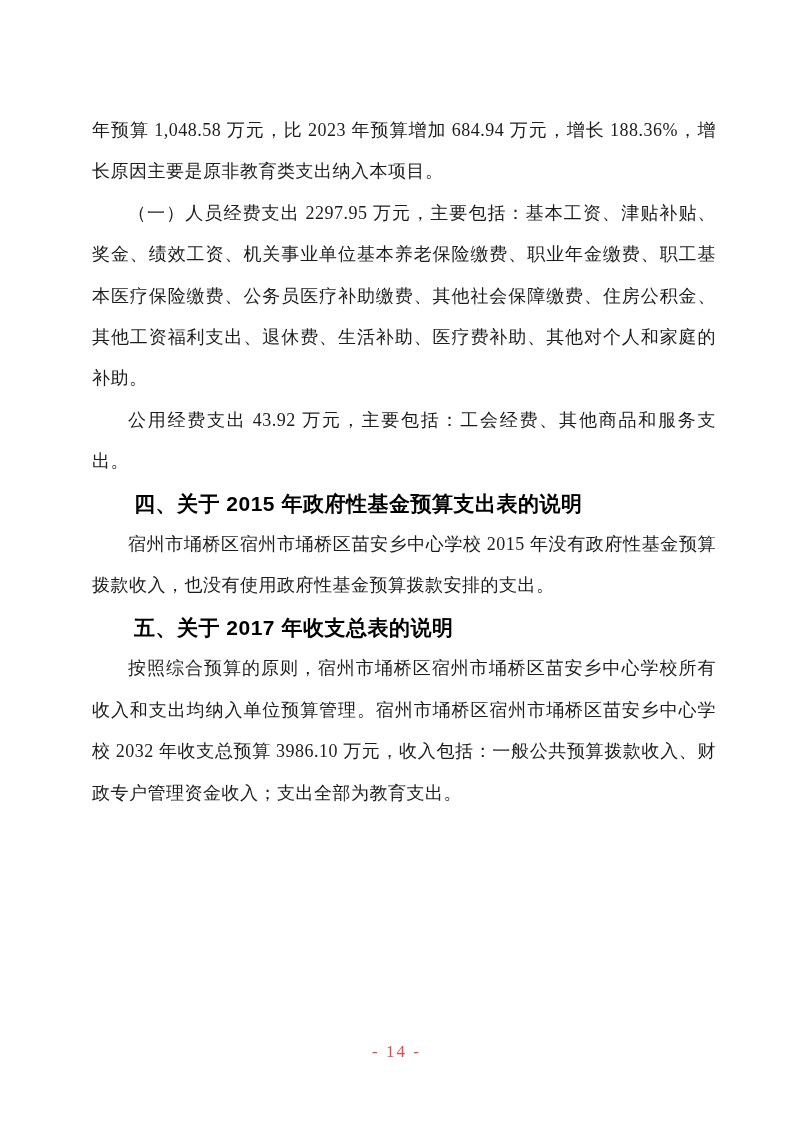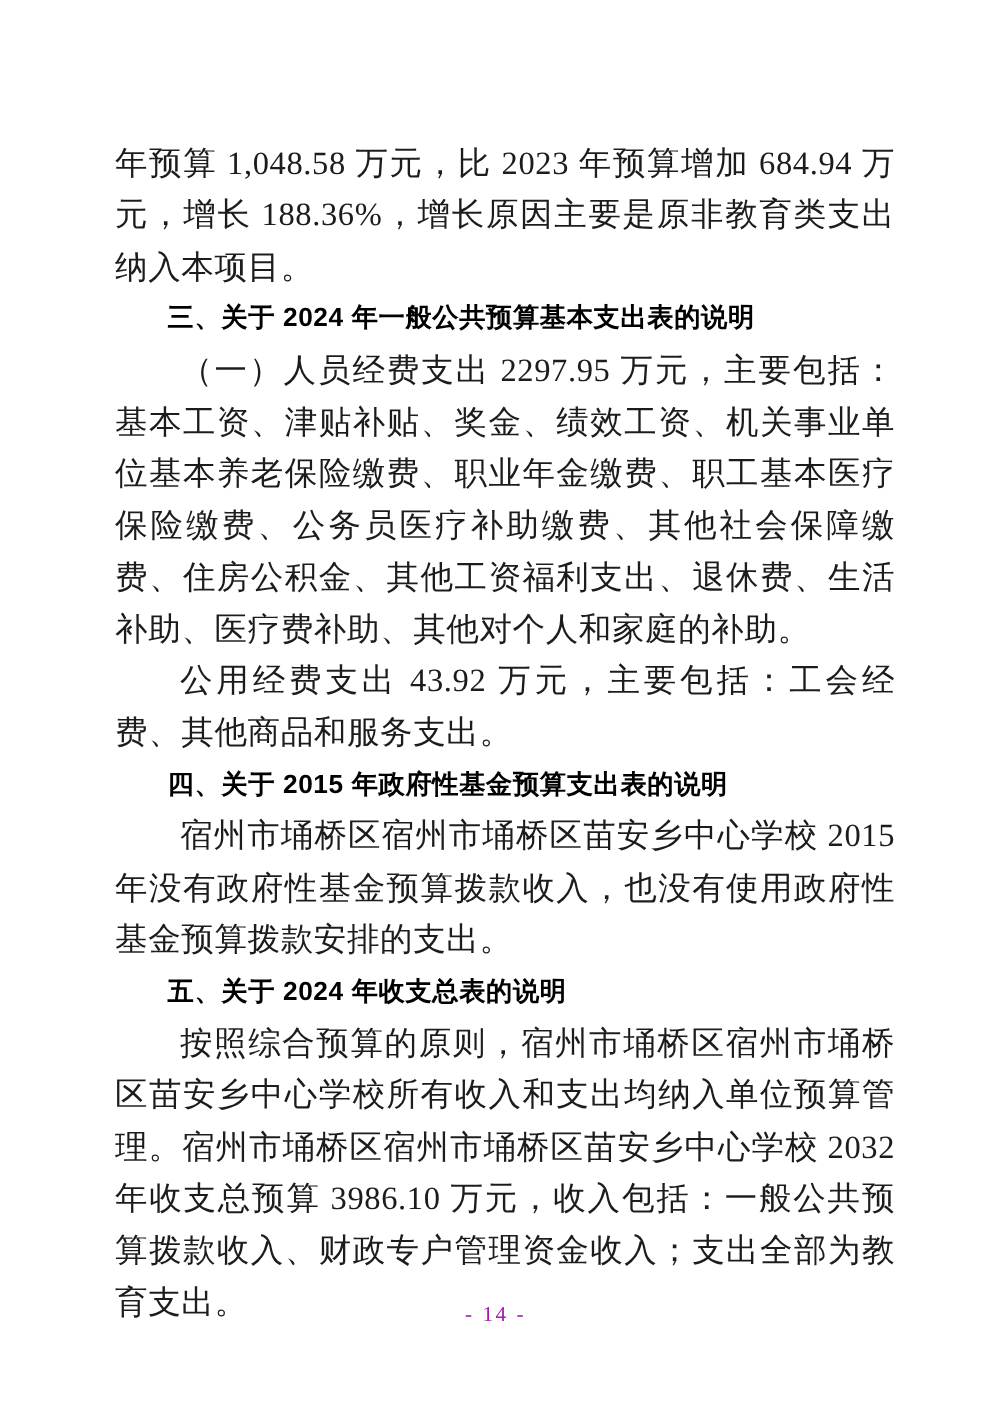--- a/index.html
+++ b/index.html
@@ -21,21 +21,21 @@
     height: 1122px;
     background: #ffffff;
   }
   .content {
     position: absolute;
     top: 110px;
     left: 92px;
     width: 624px;
   }
   .content p {
-    font-size: 26px;
+    font-size: 18px;
     line-height: 41.4px;
     text-align: justify;
     text-indent: 2em;
     letter-spacing: 0.5px;
     font-family: "Liberation Serif", "DejaVu Serif", serif;
   }
   .content p.continuation {
     text-indent: 0;
   }
   .content h2 {
@@ -48,43 +48,42 @@
     color: #000000;
   }
   .page-footer {
     position: absolute;
     top: 1042px;
     left: 0;
     width: 793px;
     text-align: center;
     font-size: 17px;
     letter-spacing: 2px;
-    color: #a21caf;
+    color: #ef4444;
     font-family: "Liberation Serif", "DejaVu Serif", serif;
   }
 </style>
 </head>
 <body>
 
 <div class="page">
   <div class="content">
 
     <p class="continuation">年预算 1,048.58 万元，比 2023 年预算增加 684.94 万元，增长 188.36%，增长原因主要是原非教育类支出纳入本项目。</p>
 
-    <h2>三、关于 2024 年一般公共预算基本支出表的说明</h2>
 
 
     <p>（一）人员经费支出 2297.95 万元，主要包括：基本工资、津贴补贴、奖金、绩效工资、机关事业单位基本养老保险缴费、职业年金缴费、职工基本医疗保险缴费、公务员医疗补助缴费、其他社会保障缴费、住房公积金、其他工资福利支出、退休费、生活补助、医疗费补助、其他对个人和家庭的补助。</p>
 
     <p>公用经费支出 43.92 万元，主要包括：工会经费、其他商品和服务支出。</p>
 
     <h2>四、关于 2015 年政府性基金预算支出表的说明</h2>
 
     <p>宿州市埇桥区宿州市埇桥区苗安乡中心学校 2015 年没有政府性基金预算拨款收入，也没有使用政府性基金预算拨款安排的支出。</p>
 
-    <h2>五、关于 2024 年收支总表的说明</h2>
+    <h2>五、关于 2017 年收支总表的说明</h2>
 
     <p>按照综合预算的原则，宿州市埇桥区宿州市埇桥区苗安乡中心学校所有收入和支出均纳入单位预算管理。宿州市埇桥区宿州市埇桥区苗安乡中心学校 2032 年收支总预算 3986.10 万元，收入包括：一般公共预算拨款收入、财政专户管理资金收入；支出全部为教育支出。</p>
 
   </div>
 
   <div class="page-footer">- 14 -</div>
 </div>
 
 </body></html>

